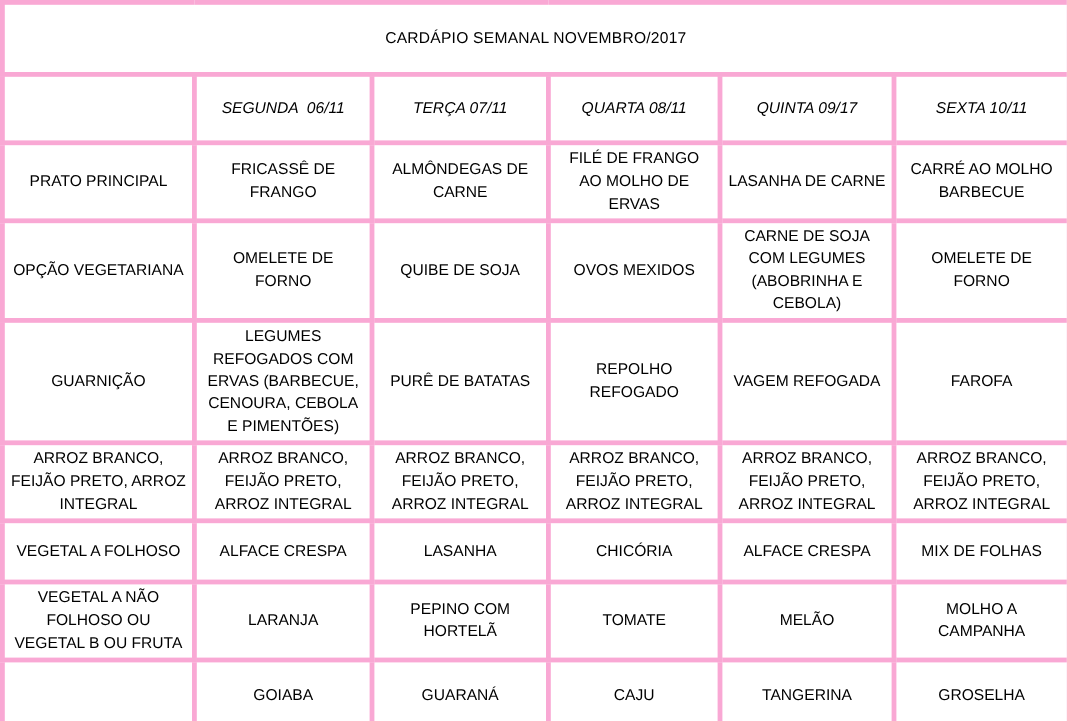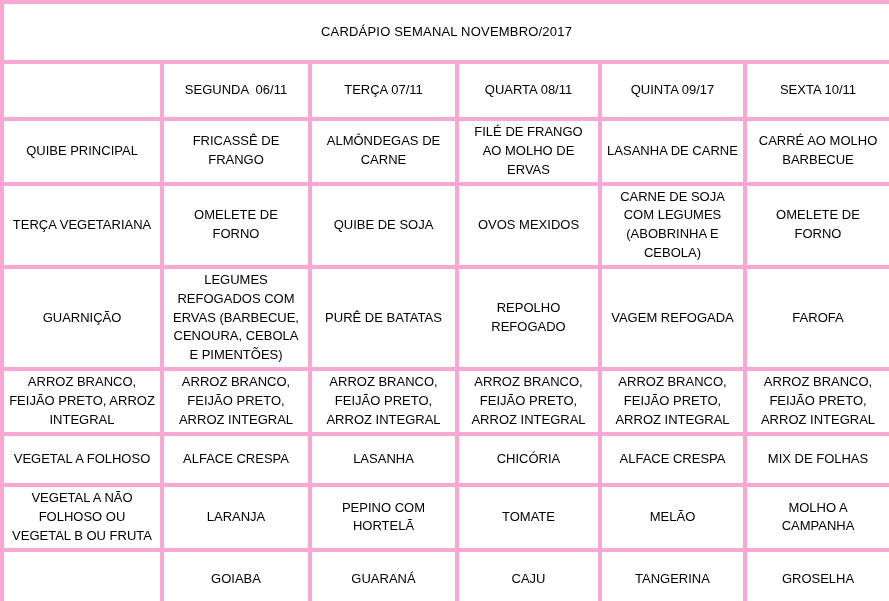--- a/index.html
+++ b/index.html
@@ -27,20 +27,21 @@
     overflow: hidden;
   }
   td.title-cell {
     font-weight: bold;
     font-size: 14px;
     letter-spacing: 0.2px;
   }
   th.day-head {
     font-weight: bold;
     white-space: pre-wrap;
+    font-style: italic;
   }
   td.row-label {
     font-weight: bold;
     text-align: left;
     padding-left: 7px;
   }
   td.row-label.centered {
     text-align: center;
     padding-left: 5px;
   }
@@ -81,30 +82,30 @@
     <tr class="r-head">
       <td></td>
       <th class="day-head">SEGUNDA  06/11</th>
       <th class="day-head">TERÇA 07/11</th>
       <th class="day-head">QUARTA 08/11</th>
       <th class="day-head">QUINTA 09/17</th>
       <th class="day-head">SEXTA 10/11</th>
     </tr>
 
     <tr class="r-prato">
-      <td class="row-label">QUIBE PRINCIPAL</td>
+      <td class="row-label">PRATO PRINCIPAL</td>
       <td>FRICASSÊ DE FRANGO</td>
       <td>ALMÔNDEGAS DE CARNE</td>
       <td>FILÉ DE FRANGO AO MOLHO DE ERVAS</td>
       <td>LASANHA DE CARNE</td>
       <td>CARRÉ AO MOLHO BARBECUE</td>
     </tr>
 
     <tr class="r-opcao">
-      <td class="row-label">TERÇA VEGETARIANA</td>
+      <td class="row-label">OPÇÃO VEGETARIANA</td>
       <td>OMELETE DE FORNO</td>
       <td>QUIBE DE SOJA</td>
       <td>OVOS MEXIDOS</td>
       <td>CARNE DE SOJA COM LEGUMES (ABOBRINHA E CEBOLA)</td>
       <td>OMELETE DE FORNO</td>
     </tr>
 
     <tr class="r-guarn">
       <td class="row-label">GUARNIÇÃO</td>
       <td class="small-text">LEGUMES REFOGADOS COM ERVAS (BARBECUE, CENOURA, CEBOLA E PIMENTÕES)</td>

